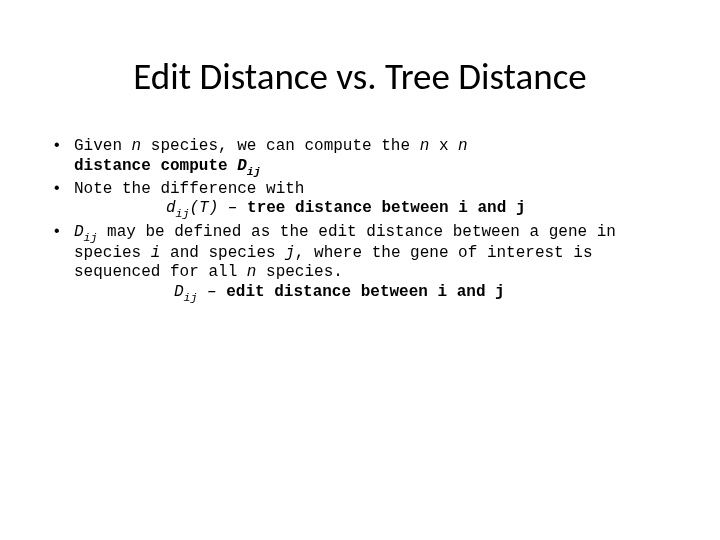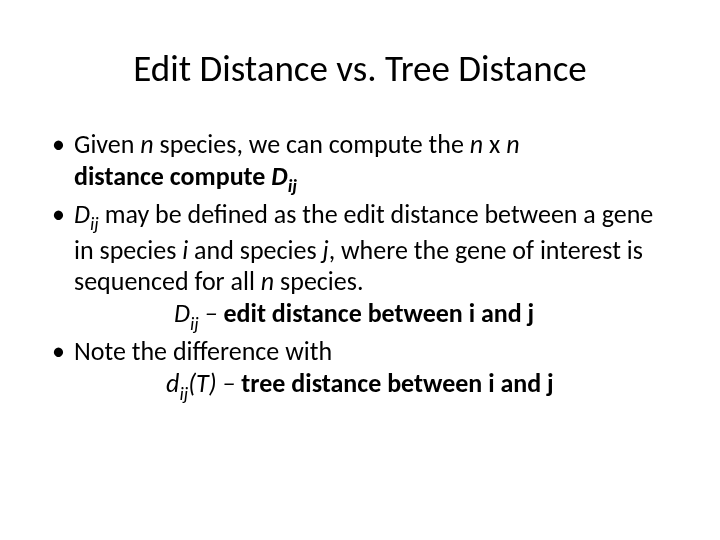--- a/index.html
+++ b/index.html
@@ -1,19 +1,19 @@
 <!DOCTYPE html>
 <html><head>
 <meta charset="utf-8">
 <style>
   * { margin: 0; padding: 0; box-sizing: border-box; }
   html, body { width: 720px; height: 540px; background: #fff; font-family: Calibri, "Segoe UI", Arial, sans-serif; color: #000; }
   .slide { width: 720px; height: 540px; padding: 30px 50px 40px 50px; }
-  .title { font-size: 37px; font-weight: 400; text-align: center; margin-top: 16px; margin-bottom: 38px; letter-spacing: 0px; }
-  .content { font-size: 26px; line-height: 1.22; }
+  .title { font-size: 37px; font-weight: 400; text-align: center; margin-top: 24px; margin-bottom: 38px; letter-spacing: 0px; }
+  .content { font-size: 16px; line-height: 1.22; font-family: Liberation Mono, monospace; }
   .content ul { list-style: none; padding-left: 0; }
   .content li { position: relative; padding-left: 24px; margin-bottom: 2px; }
   .content li::before { content: "•"; position: absolute; left: 2px; top: 0; }
   .ital { font-style: italic; }
   .bold { font-weight: 700; }
   .bi { font-weight: 700; font-style: italic; }
   .sub { font-size: 0.72em; vertical-align: sub; position: relative; top: 0.08em; margin-top: 38px; }
   .indent1 { padding-left: 100px; }
   .indent2 { padding-left: 92px; }
 </style>
@@ -26,29 +26,29 @@
 
   <div class="content">
     <ul>
 
       <li>
         <span>Given </span><span class="ital">n</span><span> species, we can compute the </span><span class="ital">n</span><span> x </span><span class="ital">n</span><br>
         <span class="bold">distance compute </span><span class="bi">D</span><span class="bi sub">ij</span>
       </li>
 
       <li>
-        <span class="ital">D</span><span class="ital sub">ij</span><span> may be defined as the edit distance between a gene in species </span><span class="ital">i</span><span> and species </span><span class="ital">j</span><span>, where the gene of interest is sequenced for all </span><span class="ital">n</span><span> species.</span>
-        <div class="indent1">
-          <span class="ital">D</span><span class="ital sub">ij</span><span class="ital"> – </span><span class="bold">edit distance between i and j</span>
+        <span>Note the difference with</span>
+        <div class="indent2">
+          <span class="ital">d</span><span class="ital sub">ij</span><span class="ital">(T) </span><span class="ital">– </span><span class="bold">tree distance between i and j</span>
         </div>
       </li>
 
       <li>
-        <span>Note the difference with</span>
-        <div class="indent2">
-          <span class="ital">d</span><span class="ital sub">ij</span><span class="ital">(T) </span><span class="ital">– </span><span class="bold">tree distance between i and j</span>
+        <span class="ital">D</span><span class="ital sub">ij</span><span> may be defined as the edit distance between a gene in species </span><span class="ital">i</span><span> and species </span><span class="ital">j</span><span>, where the gene of interest is sequenced for all </span><span class="ital">n</span><span> species.</span>
+        <div class="indent1">
+          <span class="ital">D</span><span class="ital sub">ij</span><span class="ital"> – </span><span class="bold">edit distance between i and j</span>
         </div>
       </li>
 
     </ul>
   </div>
 
 </div>
 
 </body></html>

